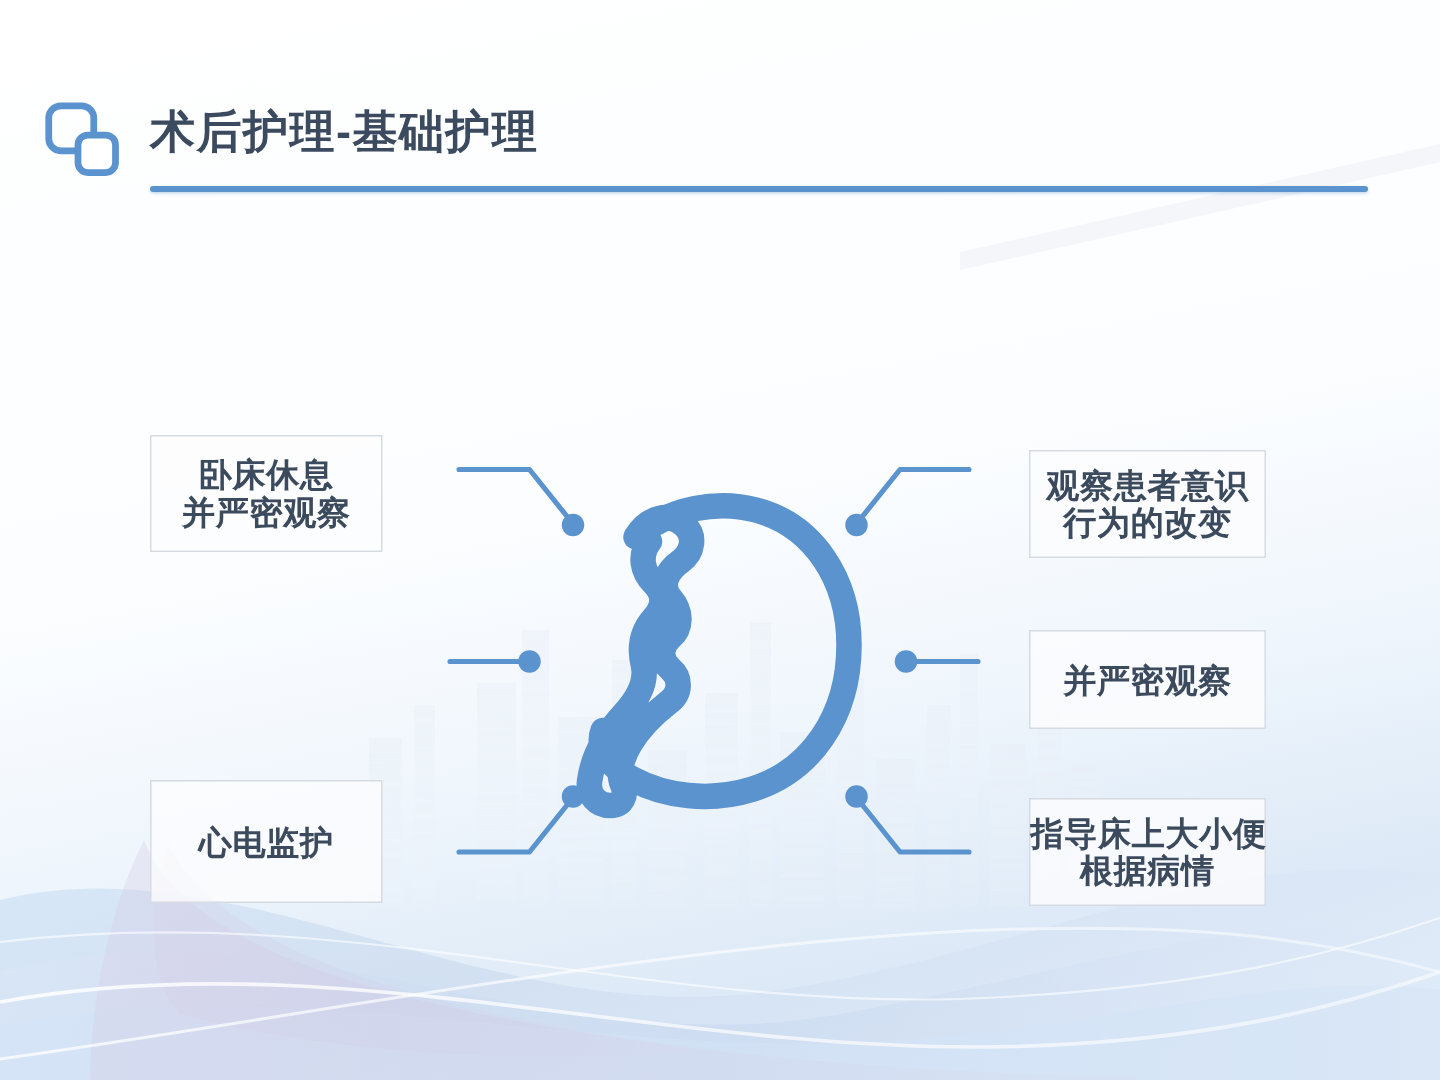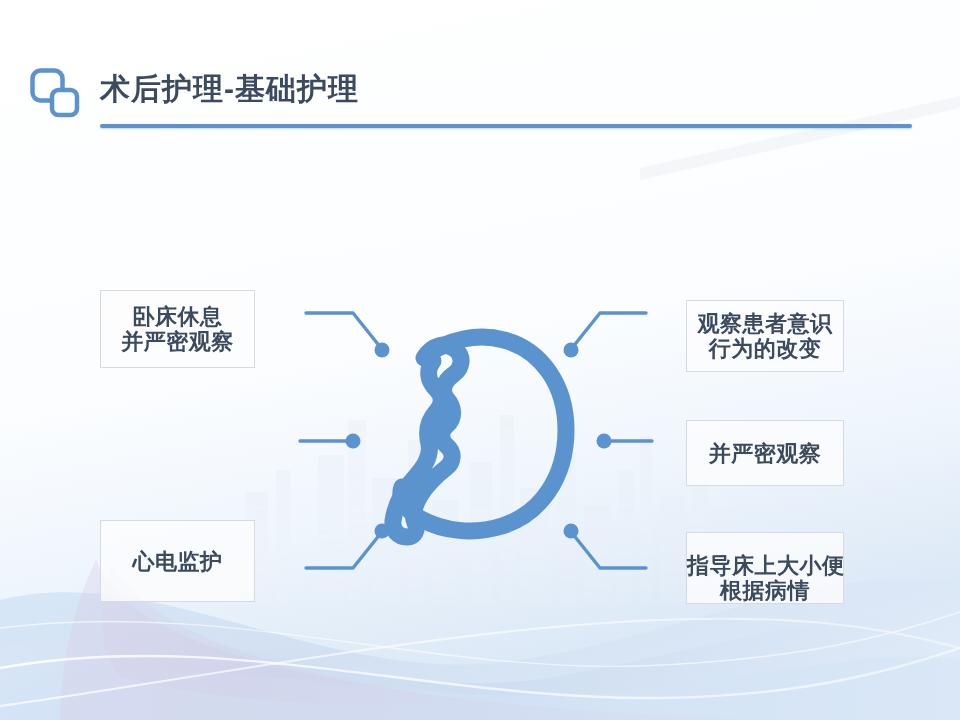--- a/index.html
+++ b/index.html
@@ -93,21 +93,21 @@
   }
   .info-box .lines { width: 100%; }
   .info-box .line { display: block; white-space: nowrap; }
 
   .box-l1 { left: 100px; top: 290px; width: 155px; height: 78px; }
   .box-l2 { left: 100px; top: 403px; width: 155px; height: 80px; }
   .box-l3 { left: 100px; top: 520px; width: 155px; height: 82px; }
 
   .box-r1 { left: 686px; top: 300px; width: 158px; height: 72px; }
   .box-r2 { left: 686px; top: 420px; width: 158px; height: 66px; }
-  .box-r3 { left: 686px; top: 532px; width: 158px; height: 72px; align-items: flex-end; }
+  .box-r3 { left: 686px; top: 532px; width: 158px; height: 72px; }
 </style>
 </head>
 <body>
 
 <div id="slide">
 
   <div class="bg-layer">
     <svg class="bg-svg" viewBox="0 0 960 720" xmlns="http://www.w3.org/2000/svg" aria-hidden="true">
       <defs>
         <linearGradient id="gBase" x1="0" y1="0" x2="0.25" y2="1">

